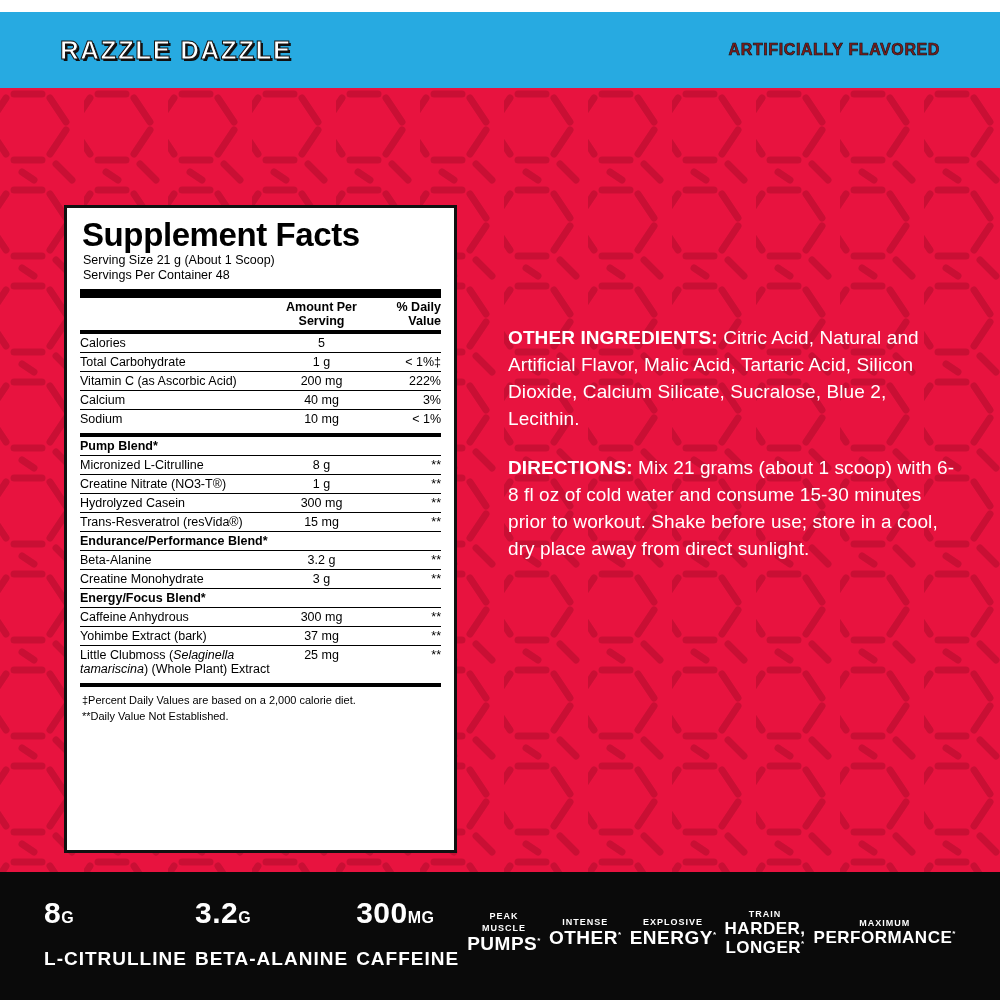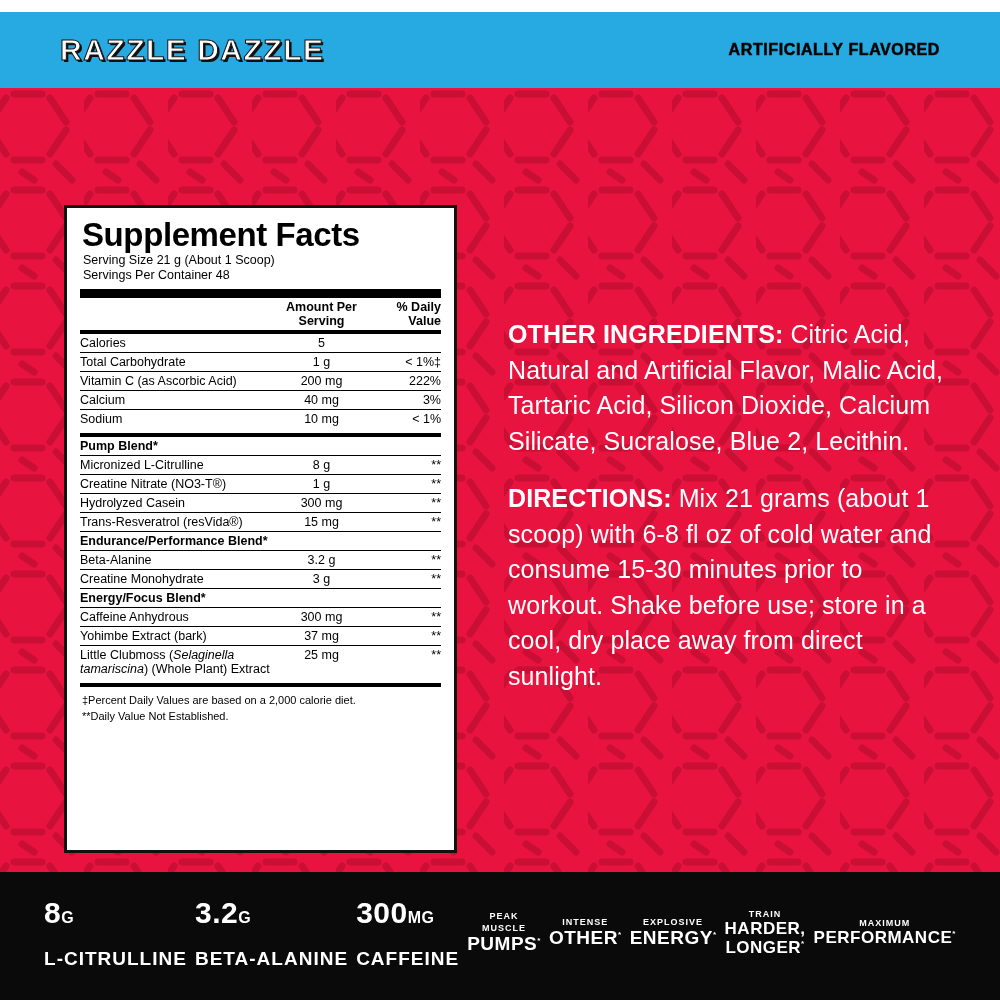--- a/index.html
+++ b/index.html
@@ -21,28 +21,28 @@
     left: 0; top: 12px;
     width: 1000px; height: 76px;
     background: #27aae1;
     display: flex;
     align-items: center;
     justify-content: space-between;
     padding: 0 60px;
   }
   .flavor-name {
     color: #ffffff;
-    font-size: 30px;
+    font-size: 26px;
     font-weight: bold;
     letter-spacing: 1.5px;
     -webkit-text-stroke: 1px #111;
     text-shadow: 2px 2px 0 #111;
   }
   .artificially {
-    color: #000000;
+    color: #7f1d1d;
     font-size: 16px;
     font-weight: bold;
     letter-spacing: 0.6px;
     -webkit-text-stroke: 0.6px #111;
   }
 
   
   .red-body {
     position: absolute;
     left: 0; top: 88px;
@@ -123,23 +123,24 @@
 
   
   .right-col {
     position: absolute;
     left: 508px; top: 229px;   
     width: 450px;
     color: #ffffff;
   }
   .rt-block { margin-bottom: 22px; }
   .rt-block p {
-    font-size: 25px;
+    font-size: 19px;
     line-height: 1.42;
     letter-spacing: 0.1px;
+    margin-top: 8px;
   }
   .rt-head { font-weight: bold; }
 
   
   .bottom-bar {
     position: absolute;
     left: 0; top: 872px;
     width: 1000px; height: 128px;
     background: #0a0a0a;
     display: flex;

